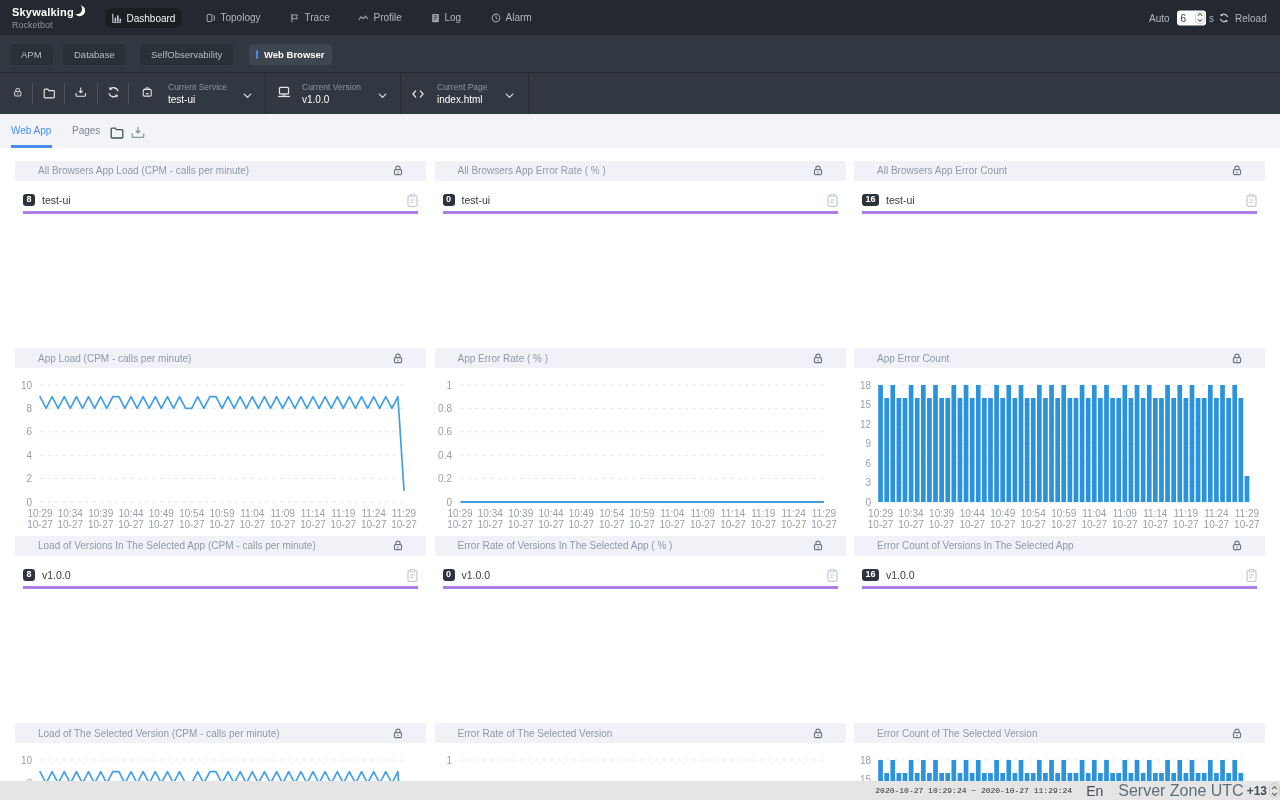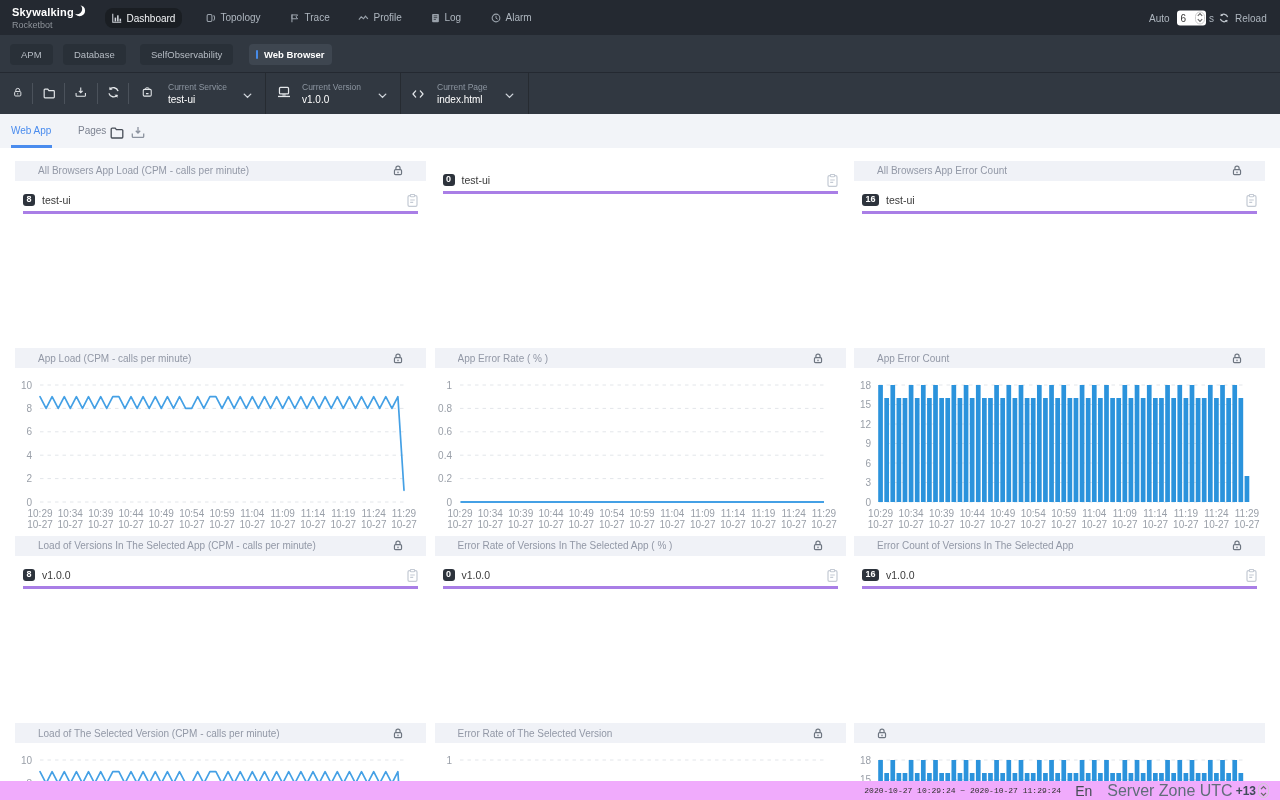--- a/index.html
+++ b/index.html
@@ -22,33 +22,33 @@
 .toolbar{position:absolute;left:0;top:72px;width:1280px;height:42px;background:#313841;border-top:1px solid #242931;}
 .ticon{position:absolute;top:50%;transform:translateY(-50%);}
 .tsep{position:absolute;top:10px;height:21px;width:1px;background:#4b525b;}
 .gsep{position:absolute;top:0;height:42px;width:1px;background:#262b31;}
 .selgrp{position:absolute;top:0;height:42px;display:flex;align-items:center;}
 .sel-labels .t1{font-size:8.5px;color:#8d96a1;line-height:11px;}
 .sel-labels .t2{font-size:10px;color:#fff;line-height:13px;}
 .tabbar{position:absolute;left:0;top:114px;width:1280px;height:34px;background:#f2f4f8;}
 .tab1{position:absolute;left:11px;top:0;height:33px;line-height:33px;color:#4a8cee;font-size:10px;}
 .tab1u{position:absolute;left:11px;top:31px;width:41px;height:2.5px;background:#4a8cee;}
-.tab2{position:absolute;left:78px;top:0;height:33px;line-height:33px;color:#7c8290;font-size:10px;}
+.tab2{position:absolute;left:72px;top:0;height:33px;line-height:33px;color:#7c8290;font-size:10px;}
 .tbicon{position:absolute;top:11px;}
 .row{position:absolute;left:15px;width:1250px;height:187px;display:flex;gap:8.5px;}
 .card{width:411px;}
 .chead{height:20px;background:#f0f2f7;display:flex;align-items:center;padding:0 23px;}
 .ctitle{flex:1;font-size:10px;color:#9298a6;white-space:nowrap;overflow:hidden;}
 .cbody{position:relative;height:167px;}
 .mrow{position:absolute;left:8px;right:8px;top:13px;height:13px;display:flex;align-items:center;}
 .badge{background:#2d333c;color:#fff;font-size:9px;font-weight:bold;border-radius:3px;padding:1.5px 3.5px;line-height:9.5px;}
 .mlabel{margin-left:7px;font-size:10.5px;color:#3a3a3a;flex:1;}
 .pline{position:absolute;left:8px;right:8px;top:30.5px;height:3px;background:#a97ee6;}
 .chart{position:absolute;left:0;top:0;}
-.footer{position:fixed;left:0;bottom:0;width:1280px;height:19px;background:#f0abfc;display:flex;align-items:center;justify-content:flex-end;padding-right:11px;z-index:9;}
+.footer{position:fixed;left:0;bottom:0;width:1280px;height:19px;background:#e5e5e5;display:flex;align-items:center;justify-content:flex-end;z-index:9;}
 .fmono{font-family:"Liberation Mono",monospace;font-size:8px;color:#2e2e2e;}
 .fen{font-size:14px;color:#454c55;margin-left:14px;}
 .fzone{font-size:16px;color:#606d7a;margin-left:15px;}
 .fnum{font-size:12px;color:#3f4b59;font-weight:bold;margin-left:3px;}
 .fspin{width:11px;height:15px;border:1px solid #ccc;border-radius:6px;display:flex;align-items:center;justify-content:center;margin-left:2px;}
 </style></head>
 <body>
 <div class="topnav">
   <div class="logo">
       <div class="l1">Skywalking<svg width="12" height="13" viewBox="0 0 12 13" style="margin-left:0px;margin-top:-3px">
@@ -226,20 +226,28 @@
             <svg class="clip" width="11" height="13" viewBox="0 0 11 13">
               <rect x="1" y="1.6" width="9" height="10.8" rx="1.4" fill="none" stroke="#c4cad4" stroke-width="1.2"></rect>
               <rect x="3.4" y="0.4" width="4.2" height="2.4" rx="0.8" fill="#fff" stroke="#c4cad4" stroke-width="1.1"></rect>
               <path d="M3.2 6h4.6M3.2 8.4h3" stroke="#c4cad4" stroke-width="1.1" fill="none"></path>
             </svg>
           </div>
           <div class="pline"></div>
         </div>
       </div>
       <div class="card">
+        <div class="chead">
+          <span class="ctitle">All Browsers App Error Rate ( % )</span>
+          <svg class="hlock" width="10" height="11" viewBox="0 0 11 12">
+            <path d="M3.2 5V3.4a2.3 2.3 0 0 1 4.6 0V5" fill="none" stroke="#6d7580" stroke-width="1.3"></path>
+            <rect x="1.6" y="5" width="7.8" height="5.6" rx="1.2" fill="none" stroke="#6d7580" stroke-width="1.3"></rect>
+            <rect x="4.8" y="7" width="1.4" height="2" rx="0.6" fill="#6d7580"></rect>
+          </svg>
+        </div>
 <div class="cbody">
           <div class="mrow">
             <span class="badge">0</span>
             <span class="mlabel">test-ui</span>
             <svg class="clip" width="11" height="13" viewBox="0 0 11 13">
               <rect x="1" y="1.6" width="9" height="10.8" rx="1.4" fill="none" stroke="#c4cad4" stroke-width="1.2"></rect>
               <rect x="3.4" y="0.4" width="4.2" height="2.4" rx="0.8" fill="#fff" stroke="#c4cad4" stroke-width="1.1"></rect>
               <path d="M3.2 6h4.6M3.2 8.4h3" stroke="#c4cad4" stroke-width="1.1" fill="none"></path>
             </svg>
           </div>
@@ -664,20 +672,21 @@
             <text x="358.7" y="148.5" text-anchor="middle">11:24</text>
             <text x="358.7" y="160" text-anchor="middle">10-27</text>
             <text x="389.0" y="148.5" text-anchor="middle">11:29</text>
             <text x="389.0" y="160" text-anchor="middle">10-27</text>
             <line x1="25.5" y1="134.0" x2="389.0" y2="134.0" stroke="#44a0e5" stroke-width="2"></line>
           </svg>
         </div>
       </div>
       <div class="card">
         <div class="chead">
+          <span class="ctitle">Error Count of The Selected Version</span>
           <svg class="hlock" width="10" height="11" viewBox="0 0 11 12">
             <path d="M3.2 5V3.4a2.3 2.3 0 0 1 4.6 0V5" fill="none" stroke="#6d7580" stroke-width="1.3"></path>
             <rect x="1.6" y="5" width="7.8" height="5.6" rx="1.2" fill="none" stroke="#6d7580" stroke-width="1.3"></rect>
             <rect x="4.8" y="7" width="1.4" height="2" rx="0.6" fill="#6d7580"></rect>
           </svg>
         </div>
 <div class="cbody">
           <svg class="chart" width="411" height="175" viewBox="0 0 411 175" font-family="Liberation Sans, sans-serif" font-size="10" fill="#999fa8">
             <line x1="25.0" y1="17.0" x2="389.0" y2="17.0" stroke="#e3e6ea" stroke-width="1" stroke-dasharray="3.5 4"></line>
             <text x="17" y="20.5" text-anchor="end">18</text>

